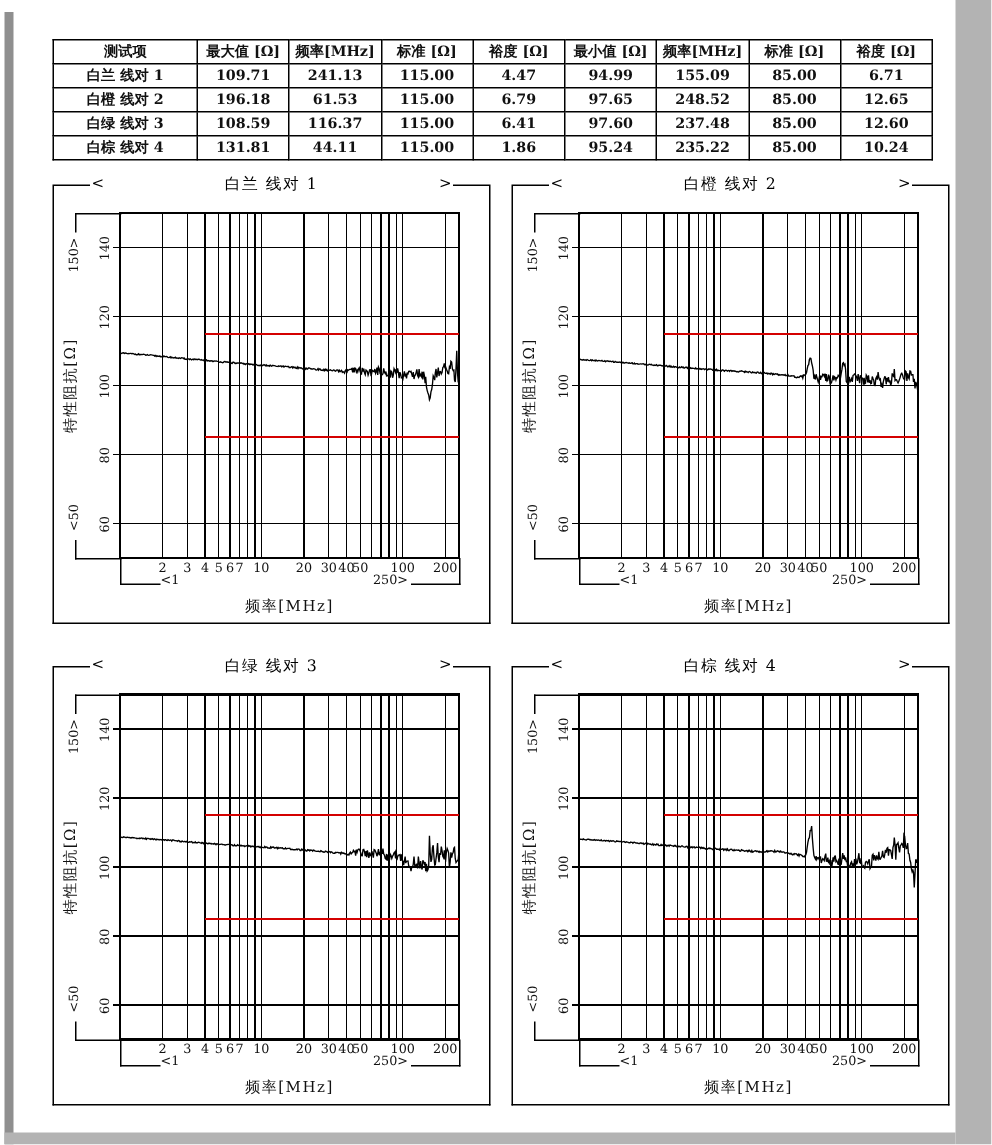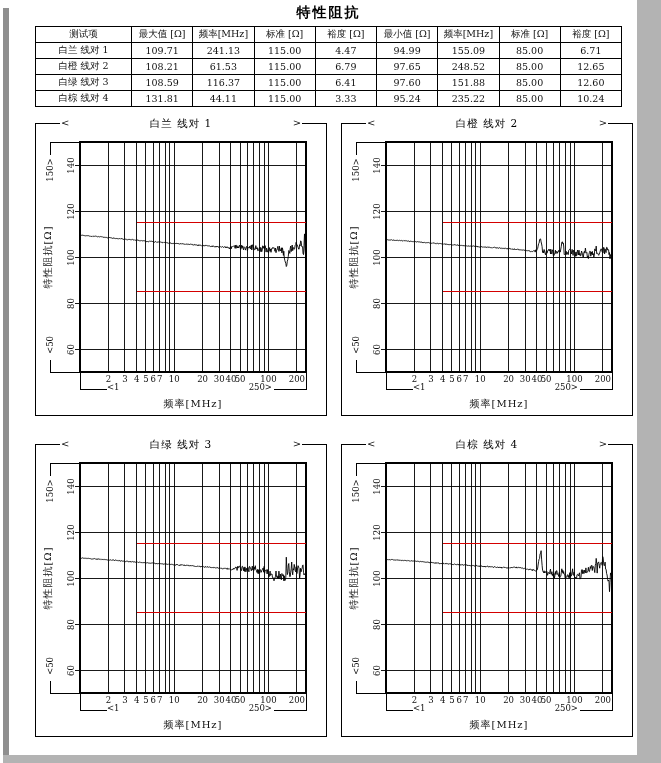--- a/index.html
+++ b/index.html
@@ -4,42 +4,41 @@
 <style>
   html,body{margin:0;padding:0;}
   body{background:#ffffff;font-family:"DejaVu Serif","Liberation Serif",serif;color:#111;}
   #page{position:relative;width:661px;height:763px;background:#fff;overflow:hidden;}
   .edge{position:absolute;}
   #page-title{position:absolute;left:35px;top:4px;width:587px;text-align:center;
     font-size:14px;font-weight:bold;letter-spacing:2px;color:#000;}
   #results-table{position:absolute;left:35px;top:26px;width:587px;border-collapse:collapse;
     table-layout:fixed;font-size:9.5px;color:#111;}
   #results-table td,#results-table th{border:1px solid #000;height:15px;padding:0;
-    text-align:center;font-weight:normal;white-space:nowrap;overflow:hidden;}
+    text-align:center;font-weight:bold;white-space:nowrap;overflow:hidden;}
   #charts{position:absolute;left:0;top:0;width:661px;height:763px;}
   .chart{position:absolute;background:#fff;border-left:1px solid #000;border-right:1px solid #000;
     border-bottom:1px solid #000;}
   .chart .titlebar{position:absolute;left:0;top:0;right:0;height:14px;display:flex;align-items:flex-start;}
   .chart .tseg{height:0;border-top:1px solid #000;width:24px;flex:0 0 24px;}
   .chart .tarrow{font-size:10px;line-height:10px;margin-top:-5px;padding:0 1px;color:#000;}
   .chart .ctitle{font-size:10.5px;line-height:10px;margin-top:-5px;color:#000;letter-spacing:1px;}
   .chart .sp{flex:1;}
   .chart .plot{position:absolute;}
   .rot{position:absolute;transform:rotate(-90deg);font-size:8.5px;line-height:10px;
     text-align:center;white-space:nowrap;color:#111;}
   .xt{position:absolute;width:20px;text-align:center;font-size:8.5px;line-height:9px;color:#111;}
   .br{position:absolute;}
   .xlab{position:absolute;text-align:center;font-size:10px;color:#111;letter-spacing:1px;}
   .rlab{position:absolute;font-size:8.5px;line-height:9px;color:#111;}
 </style>
 </head>
 <body>
 
 <div id="page">
-  <div id="page-title">特性阻抗</div>
 
   <table id="results-table">
     <thead>
         <tr>
           <th style="width: 95px;">测试项</th>
           <th>最大值 [Ω]</th>
           <th>频率[MHz]</th>
           <th>标准 [Ω]</th>
           <th>裕度 [Ω]</th>
           <th>最小值 [Ω]</th>
@@ -55,46 +54,46 @@
           <td>241.13</td>
           <td>115.00</td>
           <td>4.47</td>
           <td>94.99</td>
           <td>155.09</td>
           <td>85.00</td>
           <td>6.71</td>
         </tr>
         <tr>
           <td>白橙 线对 2</td>
-          <td>108.21</td>
+          <td>196.18</td>
           <td>61.53</td>
           <td>115.00</td>
           <td>6.79</td>
           <td>97.65</td>
           <td>248.52</td>
           <td>85.00</td>
           <td>12.65</td>
         </tr>
         <tr>
           <td>白绿 线对 3</td>
           <td>108.59</td>
           <td>116.37</td>
           <td>115.00</td>
           <td>6.41</td>
           <td>97.60</td>
-          <td>151.88</td>
+          <td>237.48</td>
           <td>85.00</td>
           <td>12.60</td>
         </tr>
         <tr>
           <td>白棕 线对 4</td>
           <td>131.81</td>
           <td>44.11</td>
           <td>115.00</td>
-          <td>3.33</td>
+          <td>1.86</td>
           <td>95.24</td>
           <td>235.22</td>
           <td>85.00</td>
           <td>10.24</td>
         </tr>
       </tbody>
   </table>
 
   <div id="charts">
       <div class="chart" style="left: 35px; top: 123px; width: 290px; height: 292px;">

